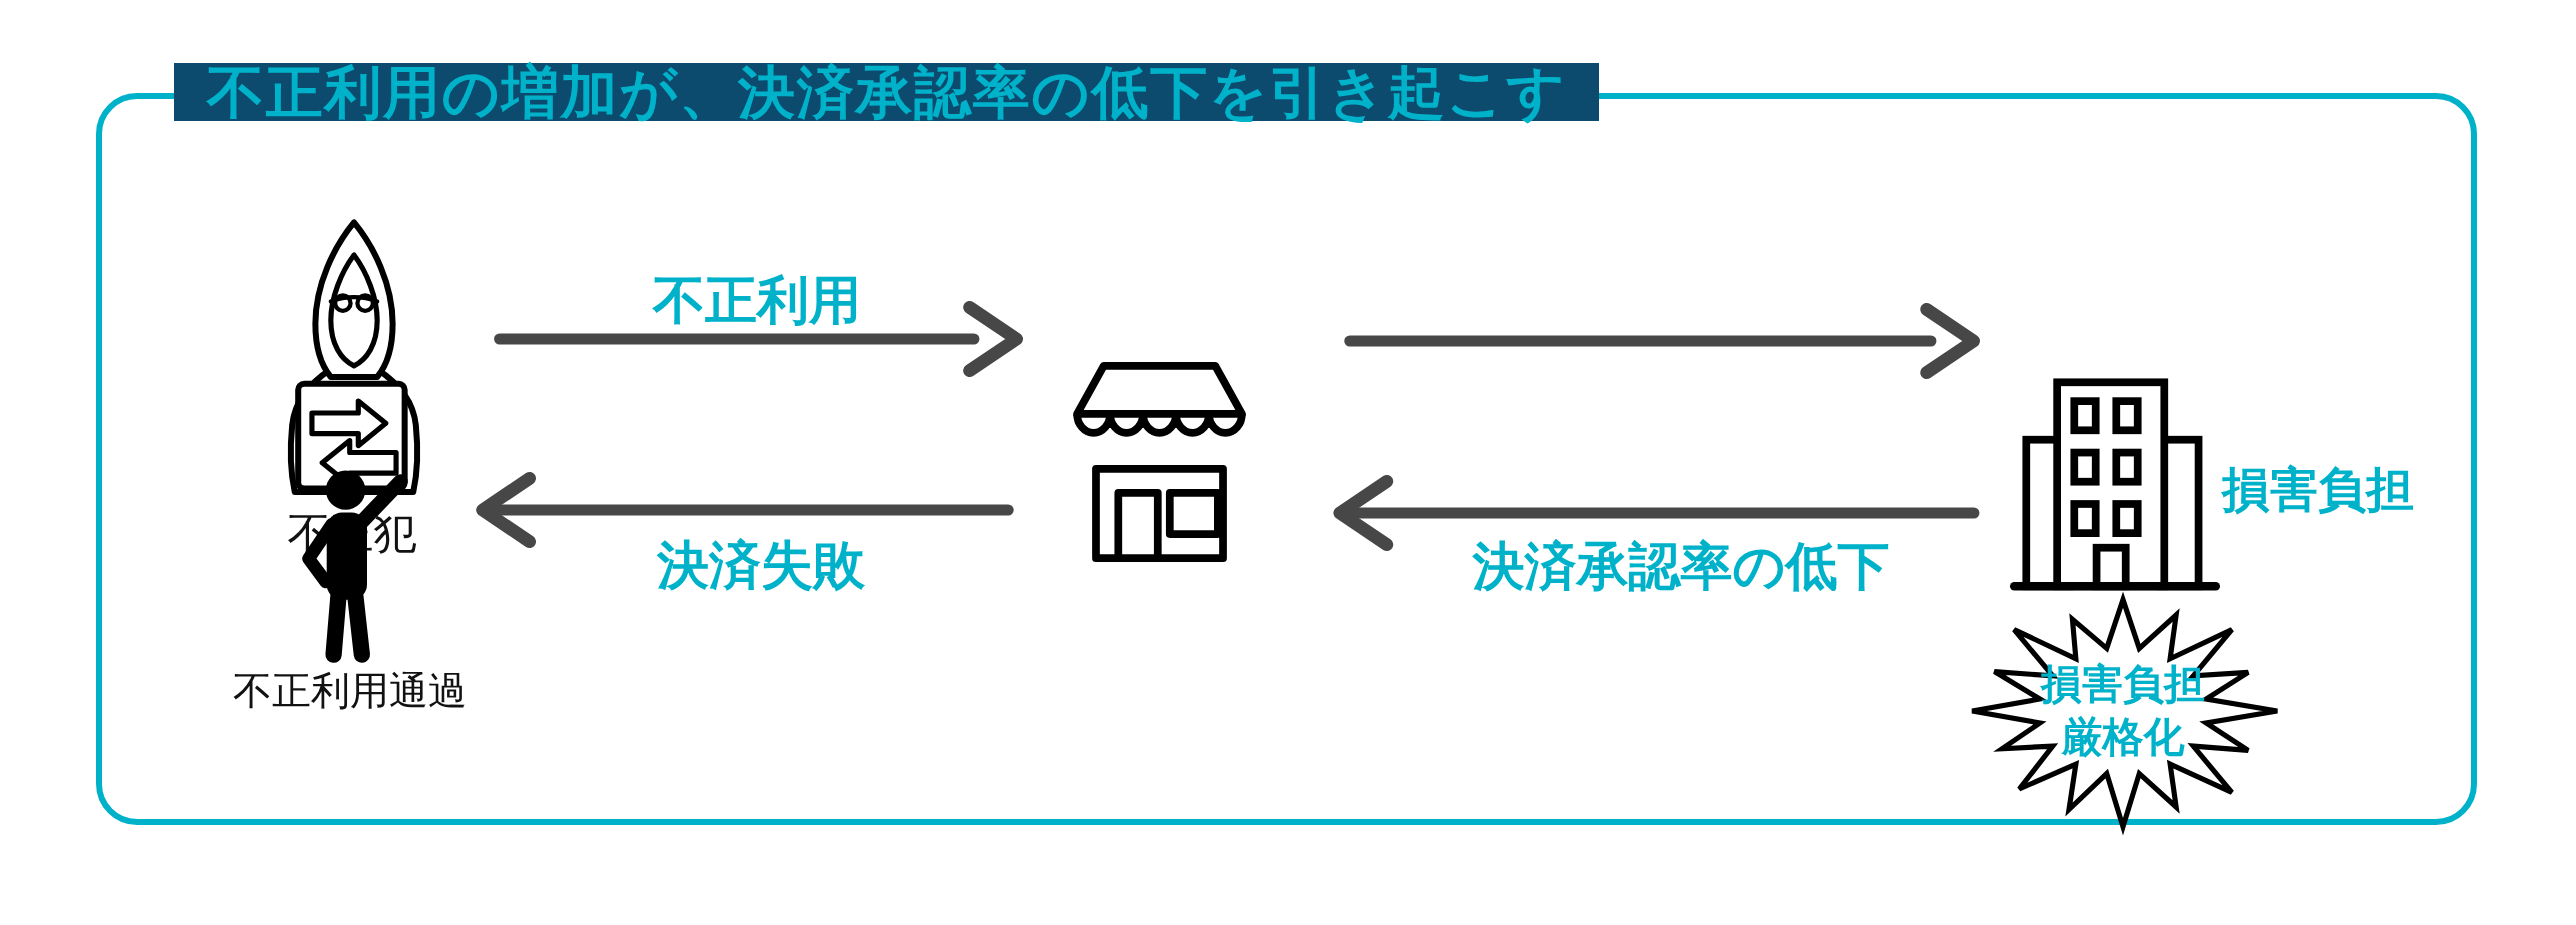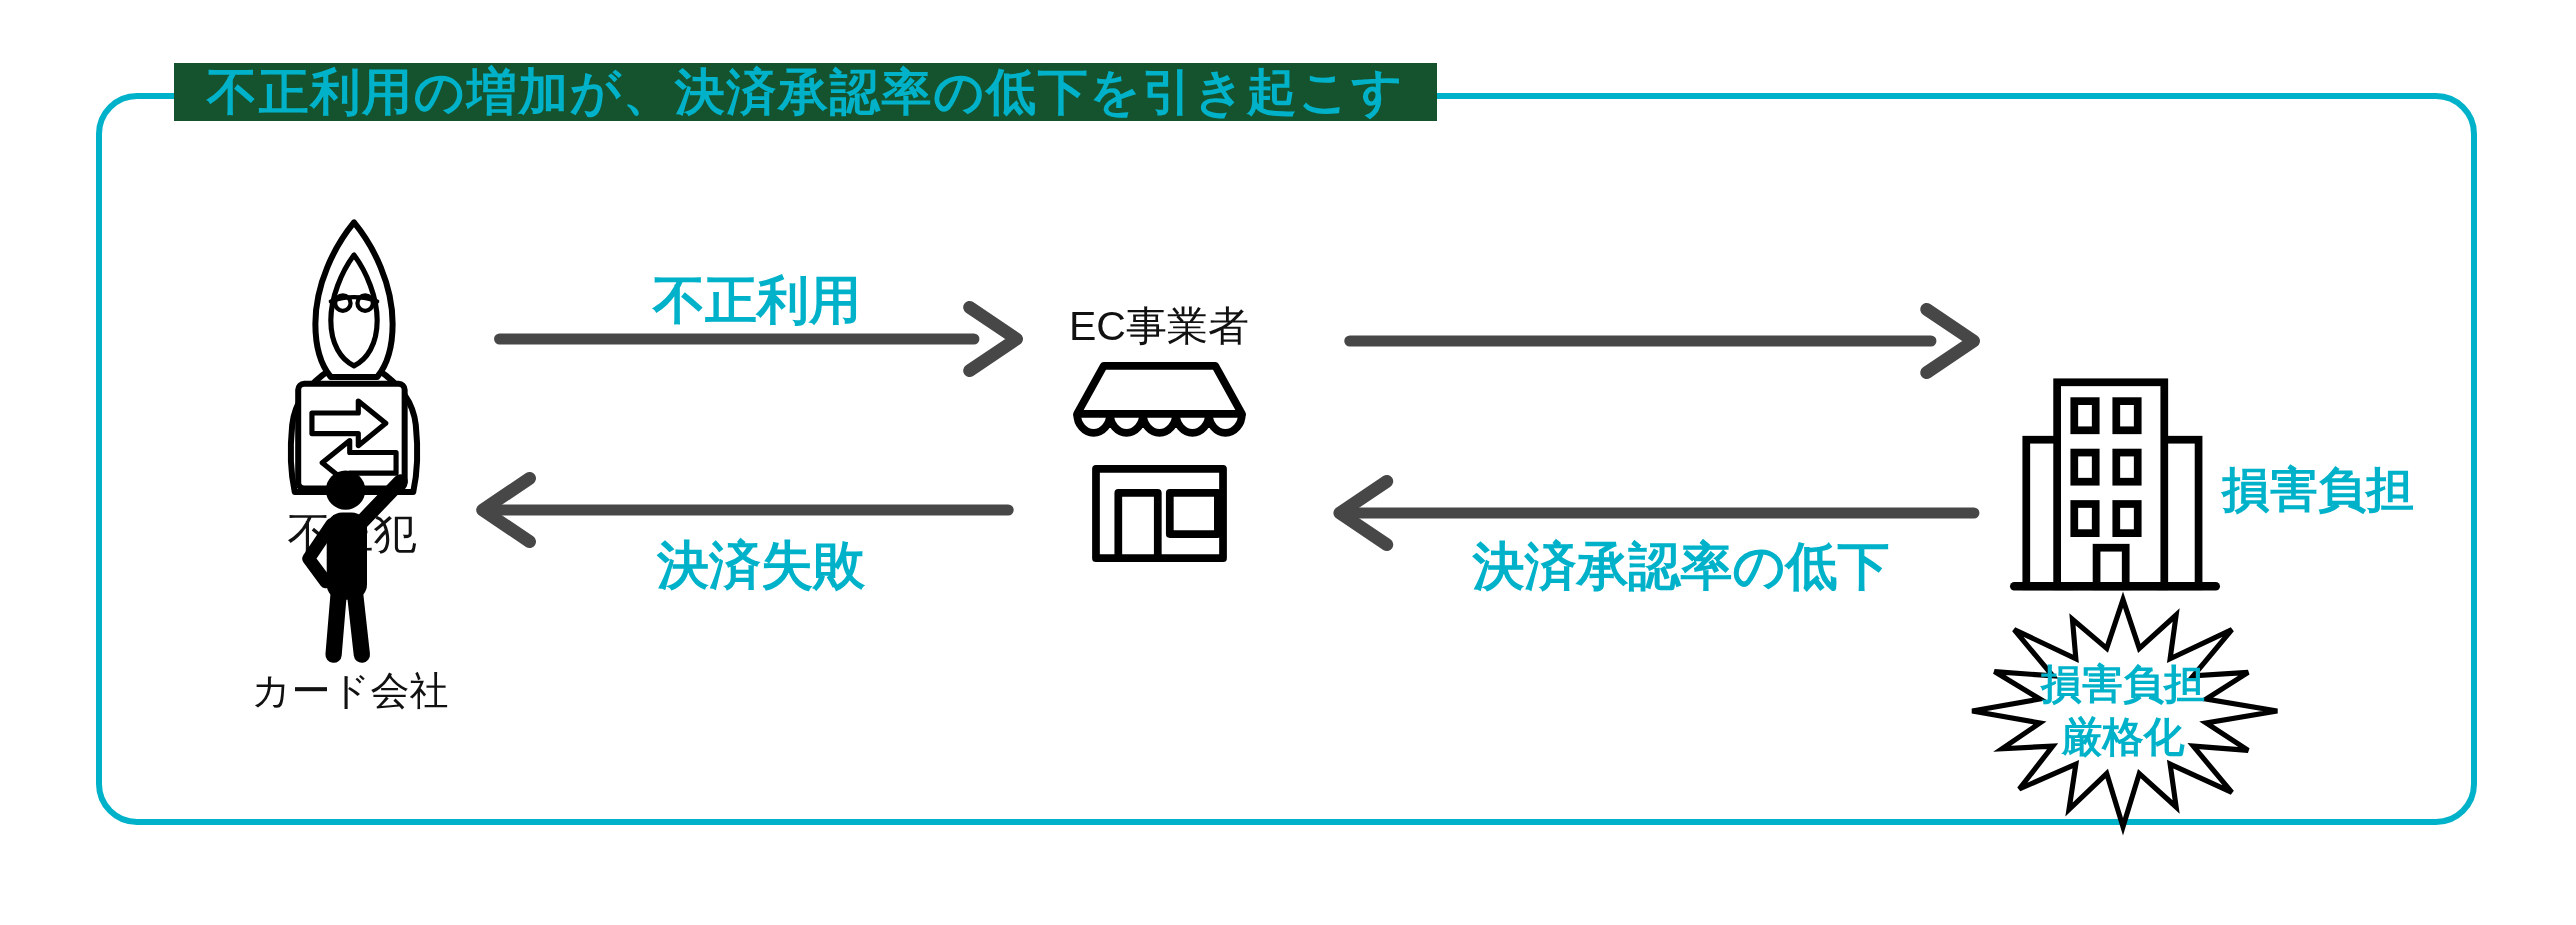--- a/index.html
+++ b/index.html
@@ -10,22 +10,22 @@
   }
   .abs{position:absolute;}
   
   .frame{
     left:96px;top:93px;width:2381px;height:732px;
     border:6px solid var(--accent);border-radius:41px;
     box-sizing:border-box;background:transparent;
   }
   .title{
     left:174px;top:63px;height:58px;line-height:58px;
-    padding:0 33px;background:#14532d;
-    font-size:50px;font-weight:bold;letter-spacing:1.7px;
+    padding:0 33px;background:#0c4a6e;
+    font-size:57px;font-weight:bold;letter-spacing:1.7px;
     color:var(--accent);white-space:nowrap;
   }
   .flow-label{
     font-size:52px;font-weight:bold;color:var(--accent);
     white-space:nowrap;transform:translateX(-50%);
   }
   .node-label{
     font-size:39px;color:#111111;white-space:nowrap;
     transform:translateX(-50%);
   }
@@ -78,23 +78,22 @@
       <circle cx="66" cy="22" r="23"></circle>
       <rect x="44" y="48" width="47" height="102" rx="18"></rect>
     </g>
     <g fill="none" stroke="#000000" stroke-linecap="round" stroke-linejoin="round">
       <path d="M82,62 L130,12" stroke-width="17"></path>
       <path d="M50,62 L23,102 L43,129" stroke-width="15"></path>
       <path d="M58,142 L52,214" stroke-width="19"></path>
       <path d="M77,142 L85,214" stroke-width="19"></path>
     </g>
   </svg>
-  <div class="abs node-label" style="left:350px;top:664px;">カード会社</div>
+  <div class="abs node-label" style="left:350px;top:664px;">不正利用通過</div>
 
-  <div class="abs node-label" style="left:1159px;top:299px;font-size:41px;">EC事業者</div>
   <svg class="abs" style="left:1065px;top:359px;" width="189" height="206" viewBox="0 0 220 240">
     <g fill="#ffffff" stroke="#000000" stroke-width="9" stroke-linejoin="round">
       <path d="M45,8 L175,8 L206,64 L14,64 Z"></path>
       <path d="M14,64 a19.2,22 0 0 0 38.4,0 a19.2,22 0 0 0 38.4,0 a19.2,22 0 0 0 38.4,0 a19.2,22 0 0 0 38.4,0 a19.2,22 0 0 0 38.4,0" fill="none"></path>
       <rect x="36" y="128" width="148" height="104"></rect>
       <rect x="62" y="156" width="46" height="76"></rect>
       <rect x="122" y="156" width="56" height="48"></rect>
     </g>
   </svg>
 

